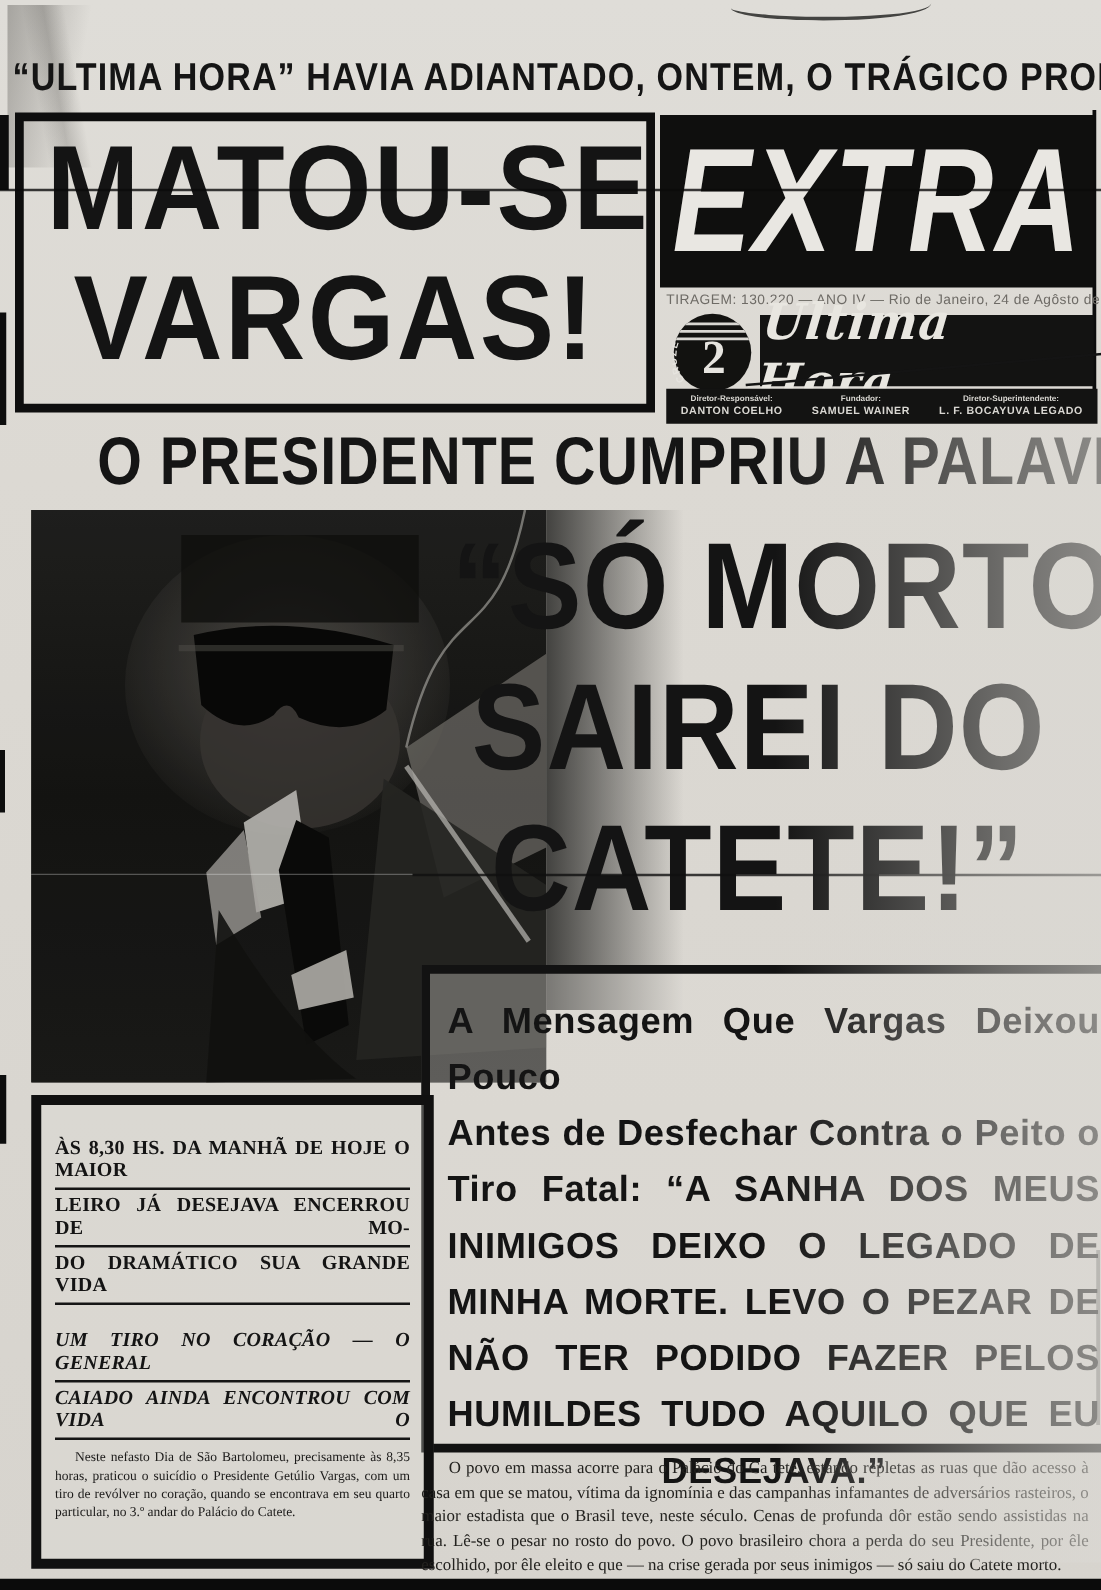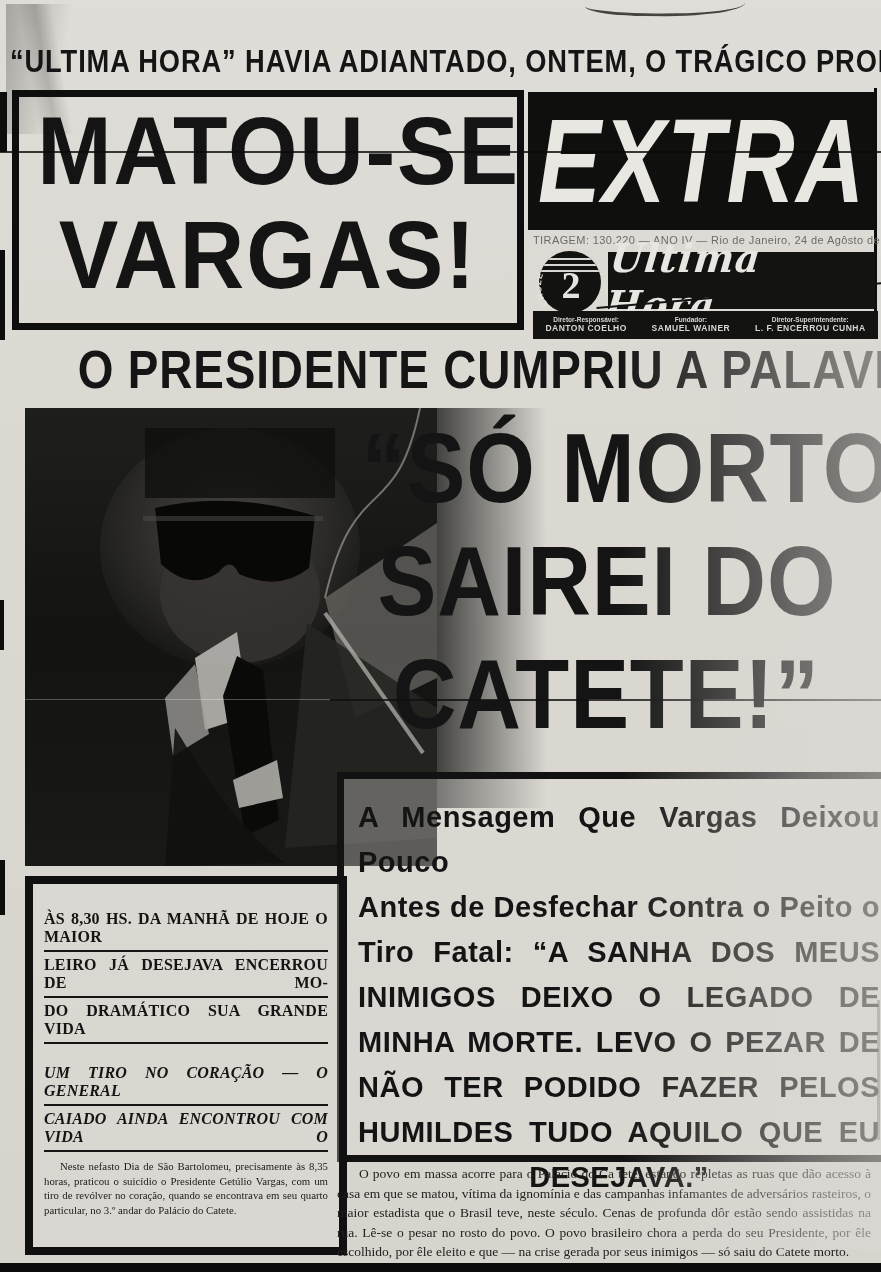--- a/index.html
+++ b/index.html
@@ -130,21 +130,21 @@
     <div class="dircol">
       <span class="lab">Diretor-Responsável:</span>
       <span class="nam">DANTON COELHO</span>
     </div>
     <div class="dircol">
       <span class="lab">Fundador:</span>
       <span class="nam">SAMUEL WAINER</span>
     </div>
     <div class="dircol">
       <span class="lab">Diretor-Superintendente:</span>
-      <span class="nam">L. F. ENCERROU CUNHA</span>
+      <span class="nam">L. F. BOCAYUVA LEGADO</span>
     </div>
   </div>
 
   <div class="abs presid">
     <span class="cond ink">O PRESIDENTE CUMPRIU A PALAVRA:</span>
   </div>
 
   <div class="abs photo">
     <svg width="412" height="458" viewBox="0 0 412 458">
       <defs>

